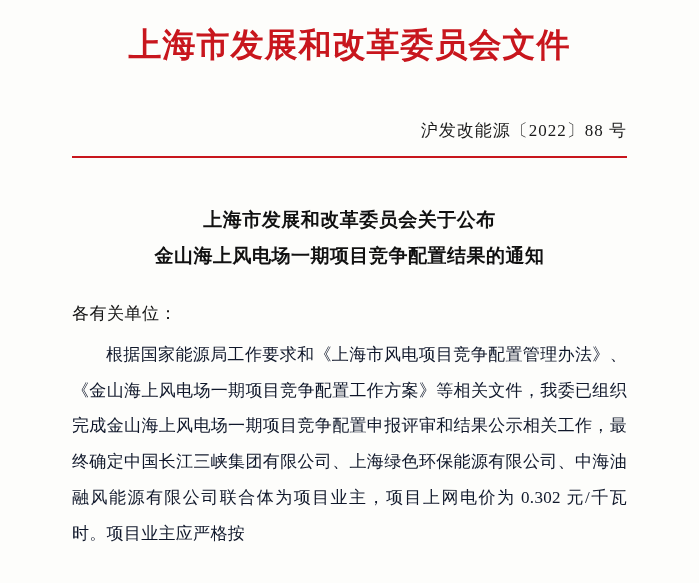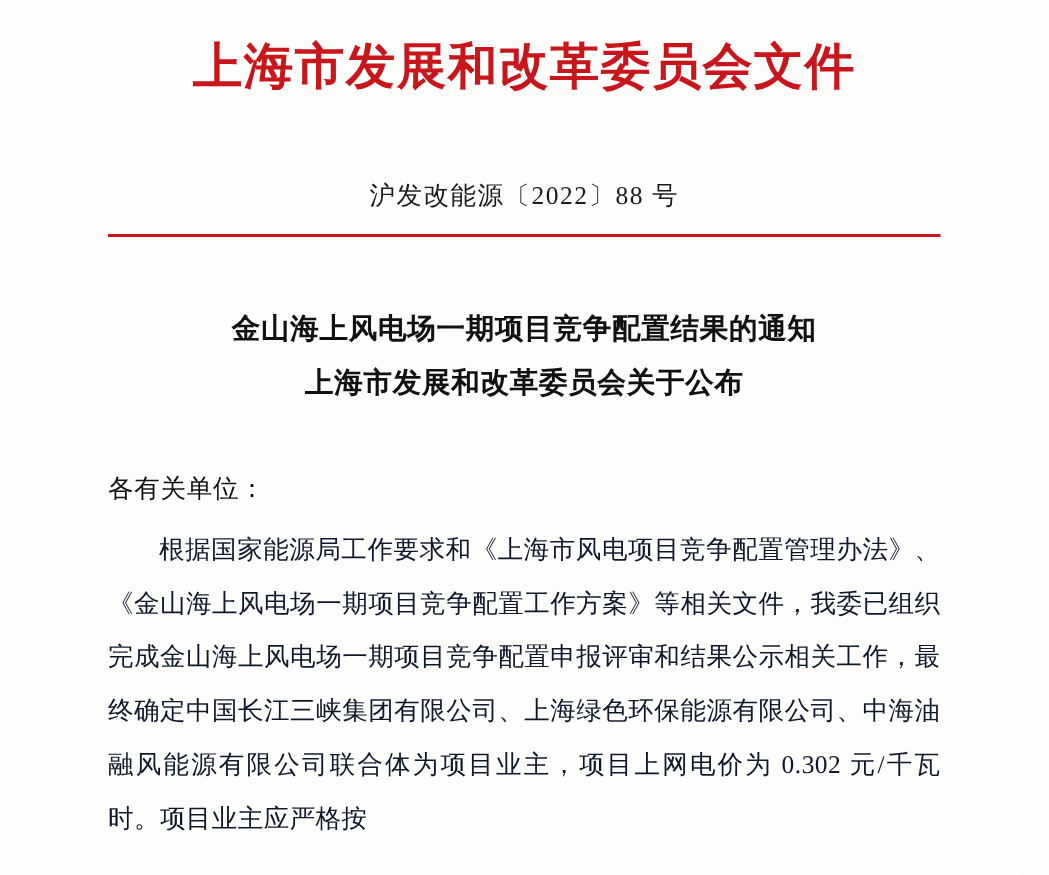--- a/index.html
+++ b/index.html
@@ -29,21 +29,21 @@
     color: #c8161d;
     font-size: 33px;
     font-weight: bold;
     letter-spacing: 1px;
     line-height: 1.3;
     font-family: "Liberation Serif", "DejaVu Serif", serif;
     white-space: nowrap;
   }
   .doc-number {
     margin-top: 52px;
-    text-align: center;
+    text-align: right;
     font-size: 17px;
     color: #1a1a1a;
     letter-spacing: 1px;
     font-family: "Liberation Serif", "DejaVu Serif", serif;
   }
   .red-rule {
     margin-top: 14px;
     height: 2px;
     background: #c8161d;
     width: 100%;
@@ -51,21 +51,21 @@
   .subject {
     margin-top: 44px;
     text-align: center;
     font-size: 19px;
     font-weight: bold;
     color: #111111;
     line-height: 1.9;
     letter-spacing: 0.5px;
   }
   .salutation {
-    margin-top: 40px;
+    margin-top: 28px;
     font-size: 17px;
     color: #111111;
     letter-spacing: 0.5px;
   }
   .body-text {
     margin-top: 12px;
     font-size: 17px;
     color: #0f172a;
     line-height: 2.1;
     text-align: justify;
@@ -80,21 +80,21 @@
 
   <div class="doc-header">
     <div class="doc-title">上海市发展和改革委员会文件</div>
   </div>
 
   <div class="doc-number">沪发改能源〔2022〕88 号</div>
 
   <div class="red-rule"></div>
 
   <div class="subject">
+    <div>上海市发展和改革委员会关于公布</div>
     <div>金山海上风电场一期项目竞争配置结果的通知</div>
-    <div>上海市发展和改革委员会关于公布</div>
   </div>
 
   <div class="salutation">各有关单位：</div>
 
   <div class="body-text">根据国家能源局工作要求和《上海市风电项目竞争配置管理办法》、《金山海上风电场一期项目竞争配置工作方案》等相关文件，我委已组织完成金山海上风电场一期项目竞争配置申报评审和结果公示相关工作，最终确定中国长江三峡集团有限公司、上海绿色环保能源有限公司、中海油融风能源有限公司联合体为项目业主，项目上网电价为 0.302 元/千瓦时。项目业主应严格按</div>
 
 </div>
 
 </body></html>

